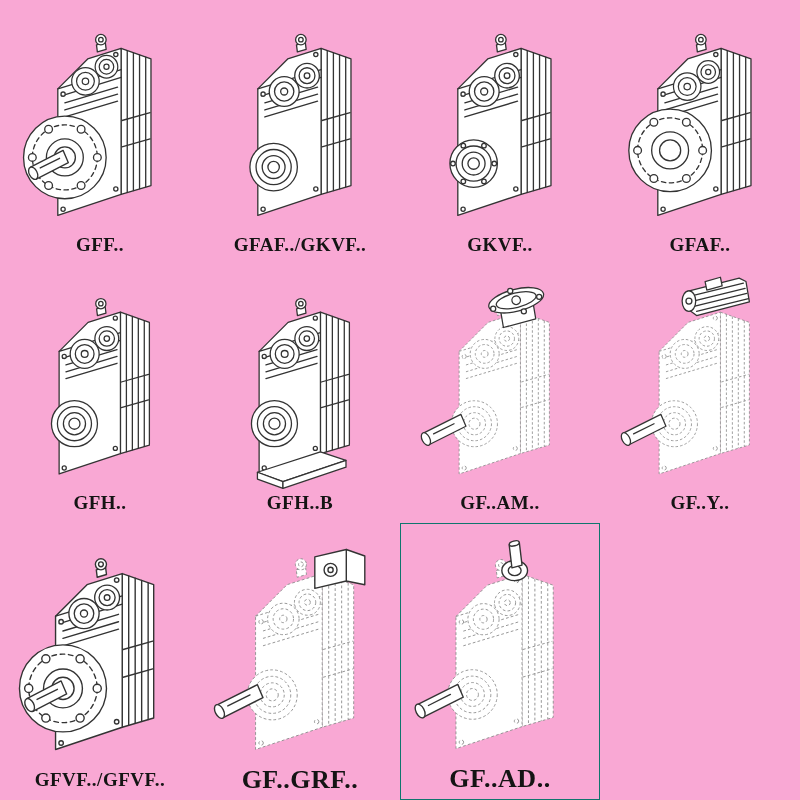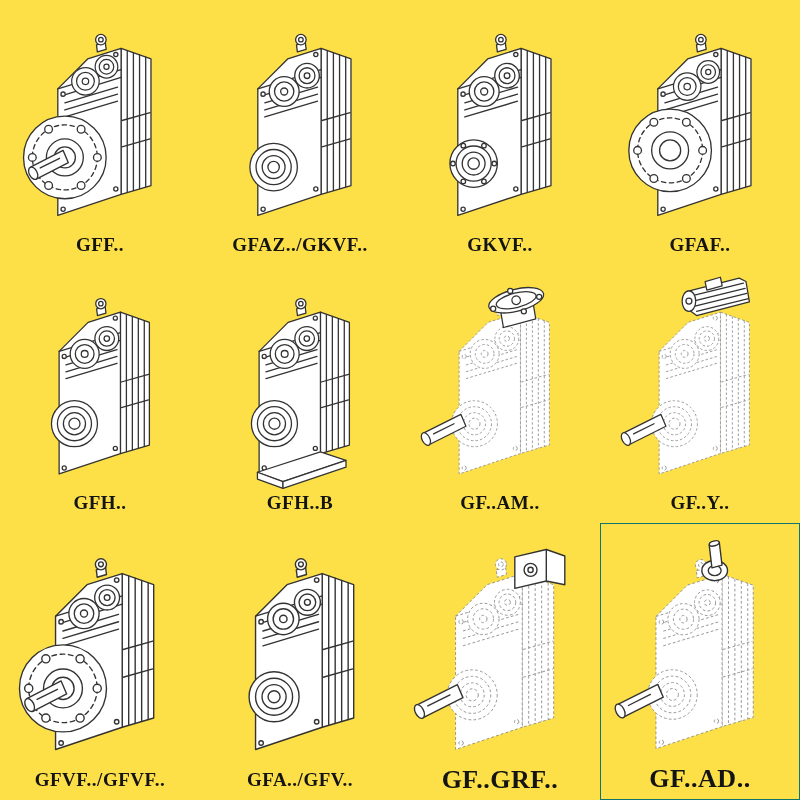--- a/index.html
+++ b/index.html
@@ -1,18 +1,18 @@
 <!DOCTYPE html>
 <html><head>
 <meta charset="utf-8">
 <title>Gear Unit Variants</title>
 <style>
   html,body{margin:0;padding:0;background:#fff;}
   #page{
-    width:800px;height:800px;background:#fde047;
+    width:800px;height:800px;background:#f9a8d4;
     display:grid;
     grid-template-columns:repeat(4,200px);
     grid-template-rows:265px 258px 277px;
     font-family:"Liberation Serif","DejaVu Serif",serif;
     box-sizing:border-box;
   }
   .cell{
     display:flex;flex-direction:column;align-items:center;justify-content:flex-end;
     box-sizing:border-box;padding:4px 2px 6px 2px;overflow:hidden;
   }
@@ -159,21 +159,21 @@
   </div>
 
   <div class="cell">
     <svg class="draw" viewBox="0 0 200 256">
       <g class="ink">
         <use href="#sym-body"></use>
         <use href="#sym-topbosses"></use>
         <use href="#sym-hub" transform="translate(0,4)"></use>
       </g>
     </svg>
-    <div class="label">GFAZ../GKVF..</div>
+    <div class="label">GFAF../GKVF..</div>
   </div>
 
   <div class="cell">
     <svg class="draw" viewBox="0 0 200 256">
       <g class="ink">
         <use href="#sym-body"></use>
         <use href="#sym-topbosses"></use>
         <use href="#sym-hub"></use>
         <use href="#sym-hubbolts"></use>
       </g>
@@ -250,30 +250,20 @@
       <g class="ink">
         <use href="#sym-body"></use>
         <use href="#sym-topbosses" transform="translate(4,-2) scale(0.96)"></use>
         <use href="#sym-flange"></use>
         <use href="#sym-shaft"></use>
       </g>
     </svg>
     <div class="label">GFVF../GFVF..</div>
   </div>
 
-  <div class="cell">
-    <svg class="draw" viewBox="0 0 200 256">
-      <g class="ink">
-        <use href="#sym-body"></use>
-        <use href="#sym-topbosses"></use>
-        <use href="#sym-hub" transform="translate(2,2)"></use>
-      </g>
-    </svg>
-    <div class="label">GFA../GFV..</div>
-  </div>
 
   <div class="cell">
     <svg class="draw" viewBox="0 0 200 256">
       <g class="ghost">
         <use href="#sym-body"></use>
         <use href="#sym-topbosses"></use>
         <use href="#sym-hub"></use>
       </g>
       <g class="ink">
         <use href="#sym-adapterbox"></use>

